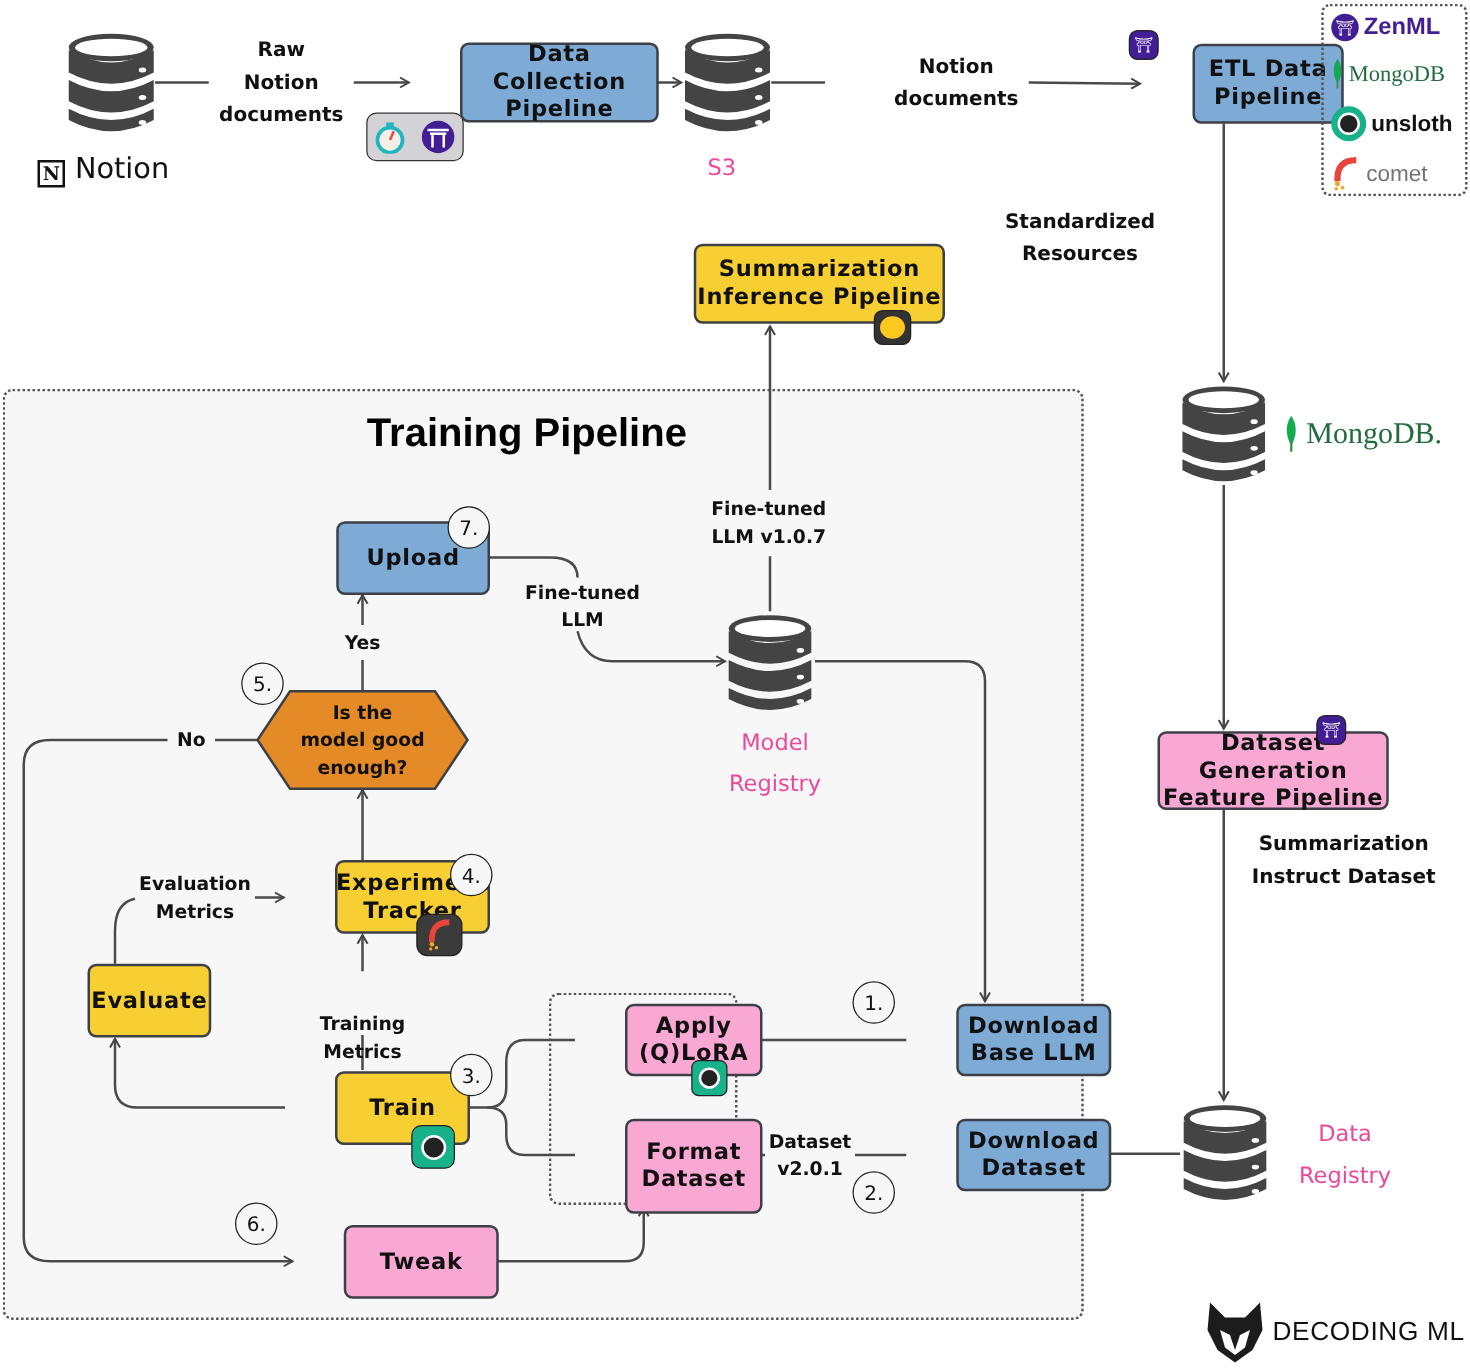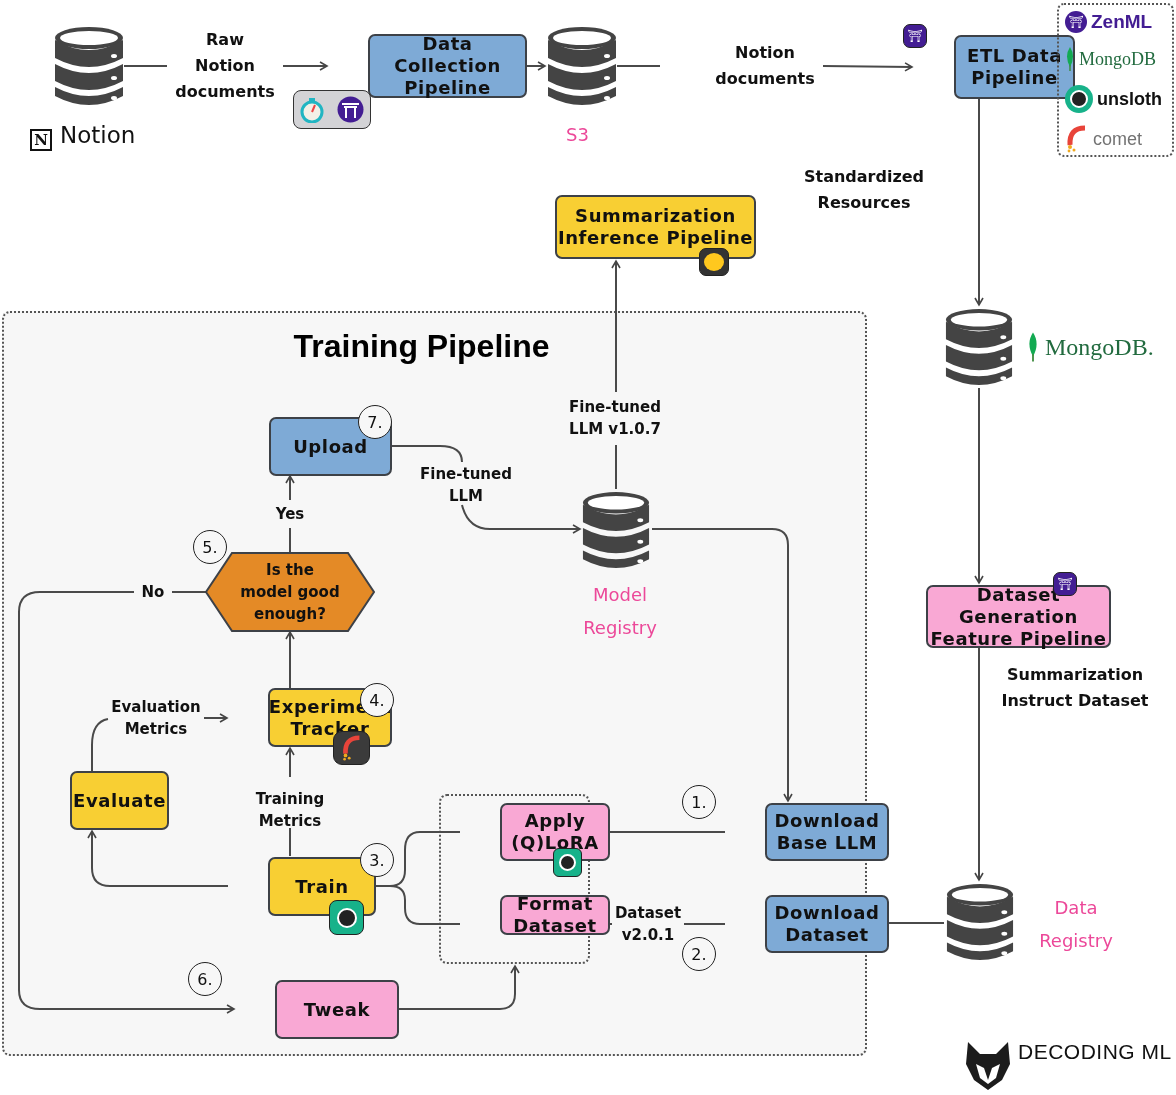--- a/index.html
+++ b/index.html
@@ -302,21 +302,21 @@
 
 <div class="label sm" style="left:108px;top:696px;width:96px">
   <div>Evaluation</div>
   <div>Metrics</div>
 </div>
 
 <div class="box yellow" style="left:30px;top:771px;width:99px;height:59px">
   <span>Evaluate</span>
 </div>
 
-<div class="label sm" style="left:246px;top:788px;width:88px">
+<div class="label sm" style="left:246px;top:808px;width:88px">
   <div>Training</div>
   <div>Metrics</div>
 </div>
 
 <div class="box yellow" style="left:228px;top:857px;width:108px;height:59px">
   <span>Train</span>
 </div>
 <div class="num" style="left:360px;top:843px">3.</div>
 <div class="badge" style="left:329px;top:900px;width:35px;height:35px;background:#17b28a;border-radius:8px">
     <span style="width:20px;height:20px;border-radius:50%;background:#222;display:block;border:2px solid #fff;box-sizing:border-box"></span>
@@ -325,21 +325,21 @@
 <div class="box blue" style="left:460px;top:803px;width:110px;height:58px">
   <div>
       <div>Apply</div>
       <div>(Q)LoRA</div>
     </div>
 </div>
 <div class="badge" style="left:553px;top:848px;width:29px;height:29px;background:#17b28a;border-radius:6px">
     <span style="width:17px;height:17px;border-radius:50%;background:#222;display:block;border:2px solid #fff;box-sizing:border-box"></span>
   </div>
 
-<div class="box blue" style="left:460px;top:895px;width:110px;height:40px">
+<div class="box blue" style="left:460px;top:895px;width:110px;height:76px">
   <div>
       <div>Format</div>
       <div>Dataset</div>
     </div>
 </div>
 
 <div class="box lightblue" style="left:725px;top:803px;width:124px;height:58px">
   <div>
       <div>Download</div>
       <div>Base LLM</div>
@@ -358,19 +358,19 @@
 <div class="label sm" style="left:612px;top:902px;width:72px">
   <div>Dataset</div>
   <div>v2.0.1</div>
 </div>
 
 <div class="box blue" style="left:235px;top:980px;width:124px;height:59px">
   <span>Tweak</span>
 </div>
 <div class="num" style="left:188px;top:962px">6.</div>
 
-<div style="position:absolute;left:962px;top:1040px;display:flex;align-items:flex-start;gap:4px">
+<div style="position:absolute;left:962px;top:1040px;display:flex;align-items:center;gap:4px">
   <svg width="52" height="52" viewBox="0 0 52 52">
     <path d="M6,2 L18,14 H34 L46,2 L48,24 L40,40 L26,50 L12,40 L4,24 Z" fill="#1c1c1c"></path>
     <path d="M14,24 L22,28 L26,40 L30,28 L38,24 L34,38 L26,44 L18,38 Z" fill="#fff"></path>
   </svg>
   <span style="font-family:'Liberation Sans',sans-serif;font-size:21px;color:#111;letter-spacing:0.5px">DECODING ML</span>
 </div>
 
 </body></html>

